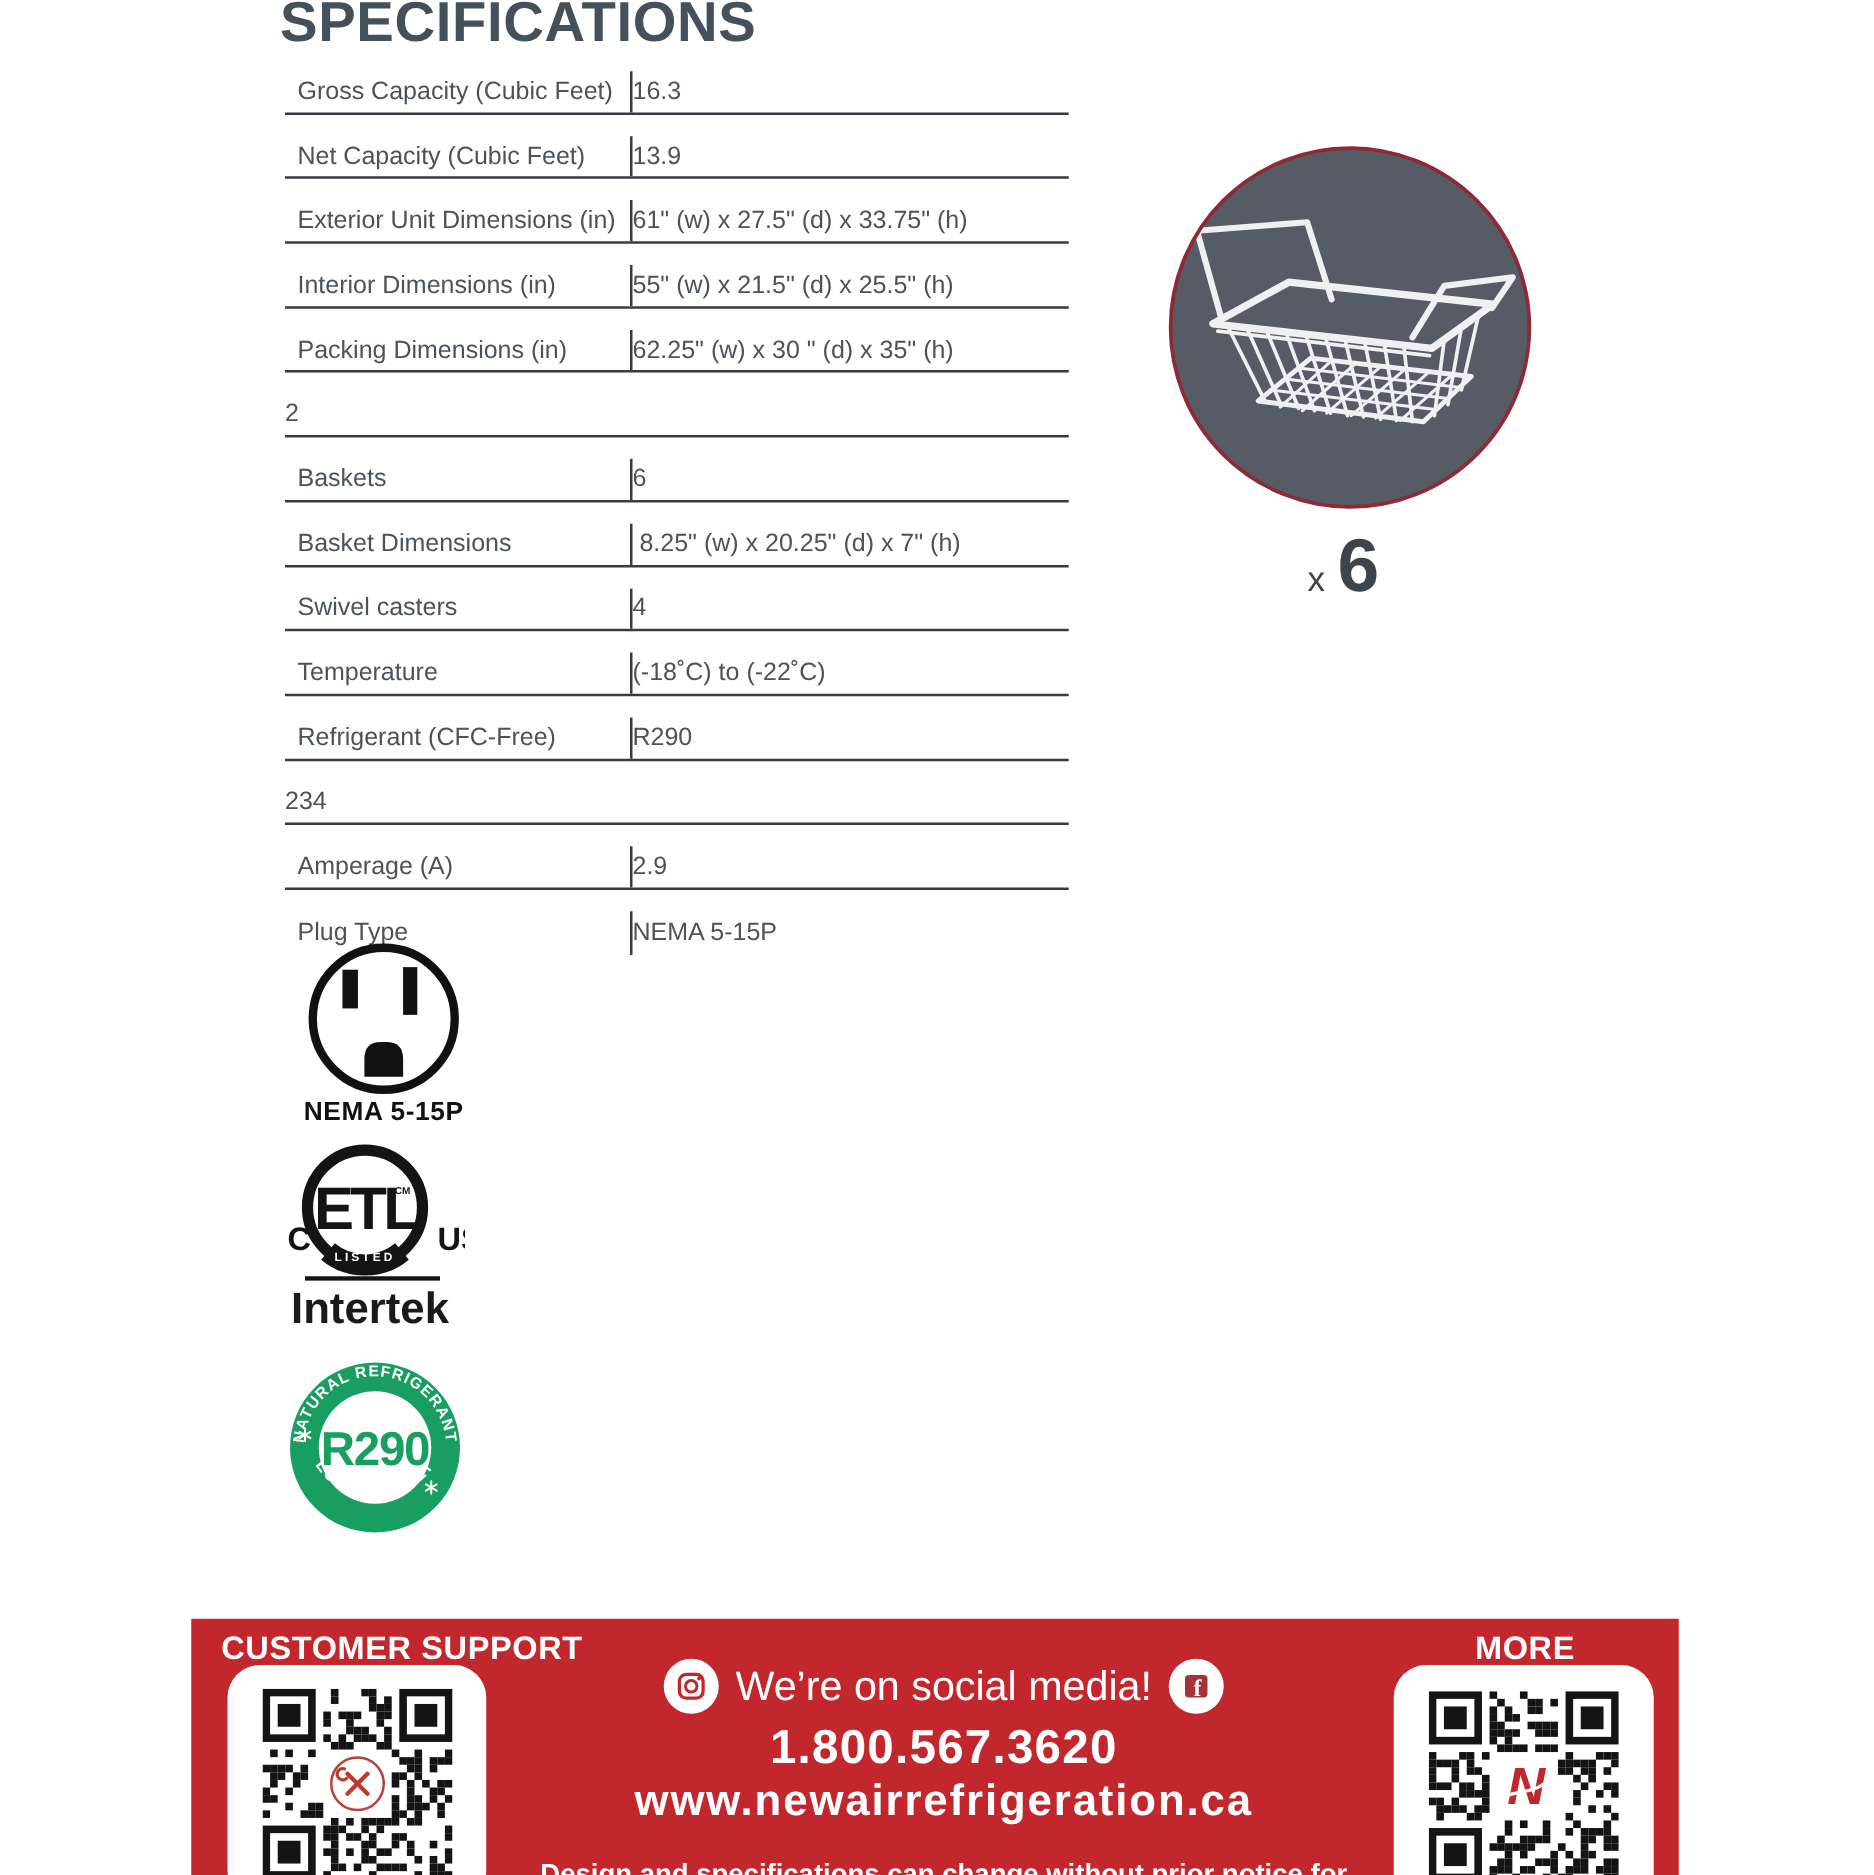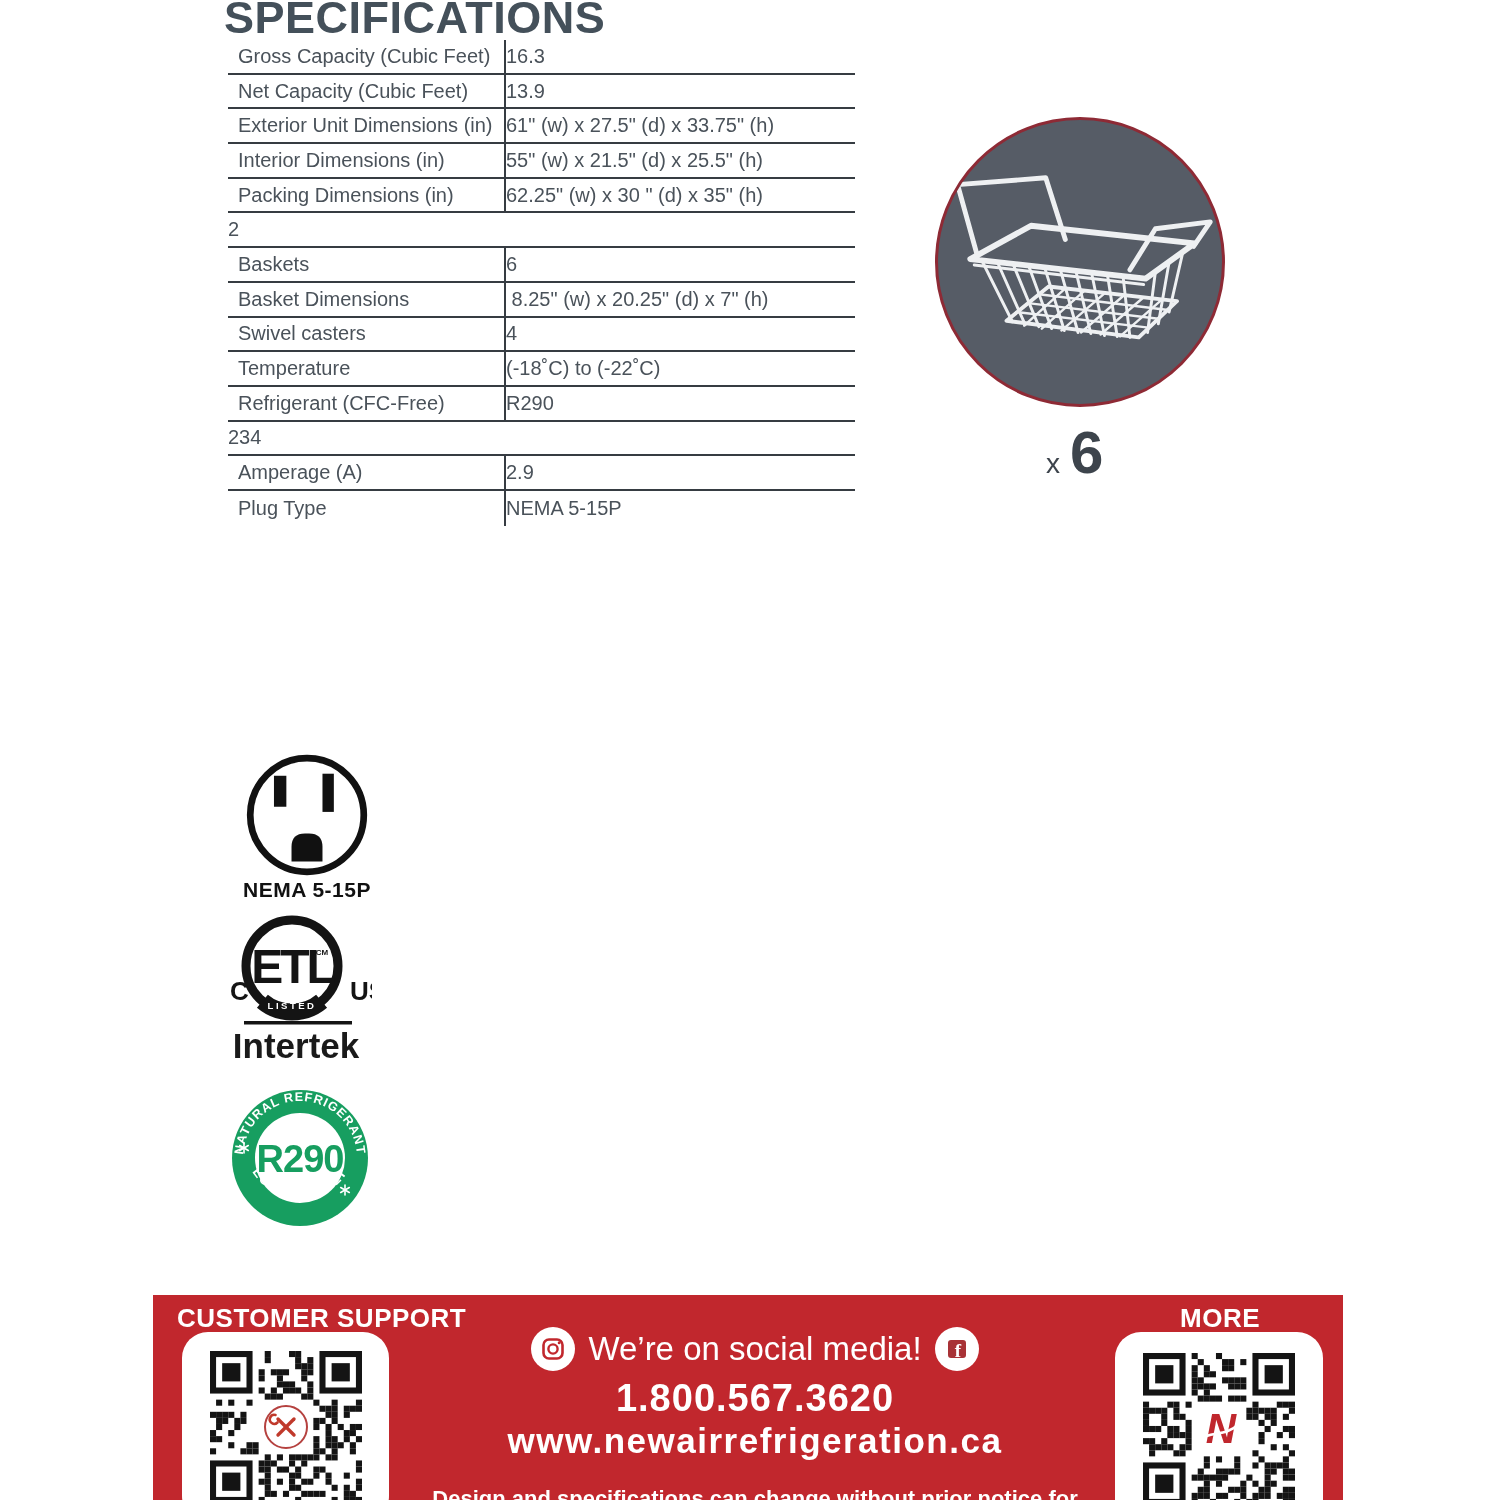--- a/index.html
+++ b/index.html
@@ -6,21 +6,21 @@
   .page{position:relative;width:1499px;height:1500px;background:#ffffff;overflow:hidden;
         font-family:"Liberation Sans", sans-serif;color:#454e57;}
 
   
   .title{position:absolute;left:224px;top:-6px;font-size:45px;font-weight:bold;
          letter-spacing:.5px;color:#44505a;line-height:48px;}
 
   
   .spec-table{position:absolute;left:228px;top:40px;width:627px;}
   .spec-row{display:flex;align-items:center;height:34.7px;box-sizing:border-box;
-            border-bottom:2px solid #363c42;}
+            border-bottom:2px solid #363c42;margin-top:17px;}
   .spec-row:last-child{border-bottom:none;}
   .spec-label{width:278px;box-sizing:border-box;padding-left:10px;
               border-right:2px solid #363c42;font-size:20px;color:#4a525a;
               height:100%;display:flex;align-items:center;}
   .spec-value{flex:1;font-size:20px;color:#4a525a;white-space:pre;}
 
   
   .basket-circle{position:absolute;left:935px;top:117px;width:290px;height:290px;
                  border-radius:50%;background:#565c66;border:3px solid #8e2a35;
                  box-sizing:border-box;overflow:hidden;}

